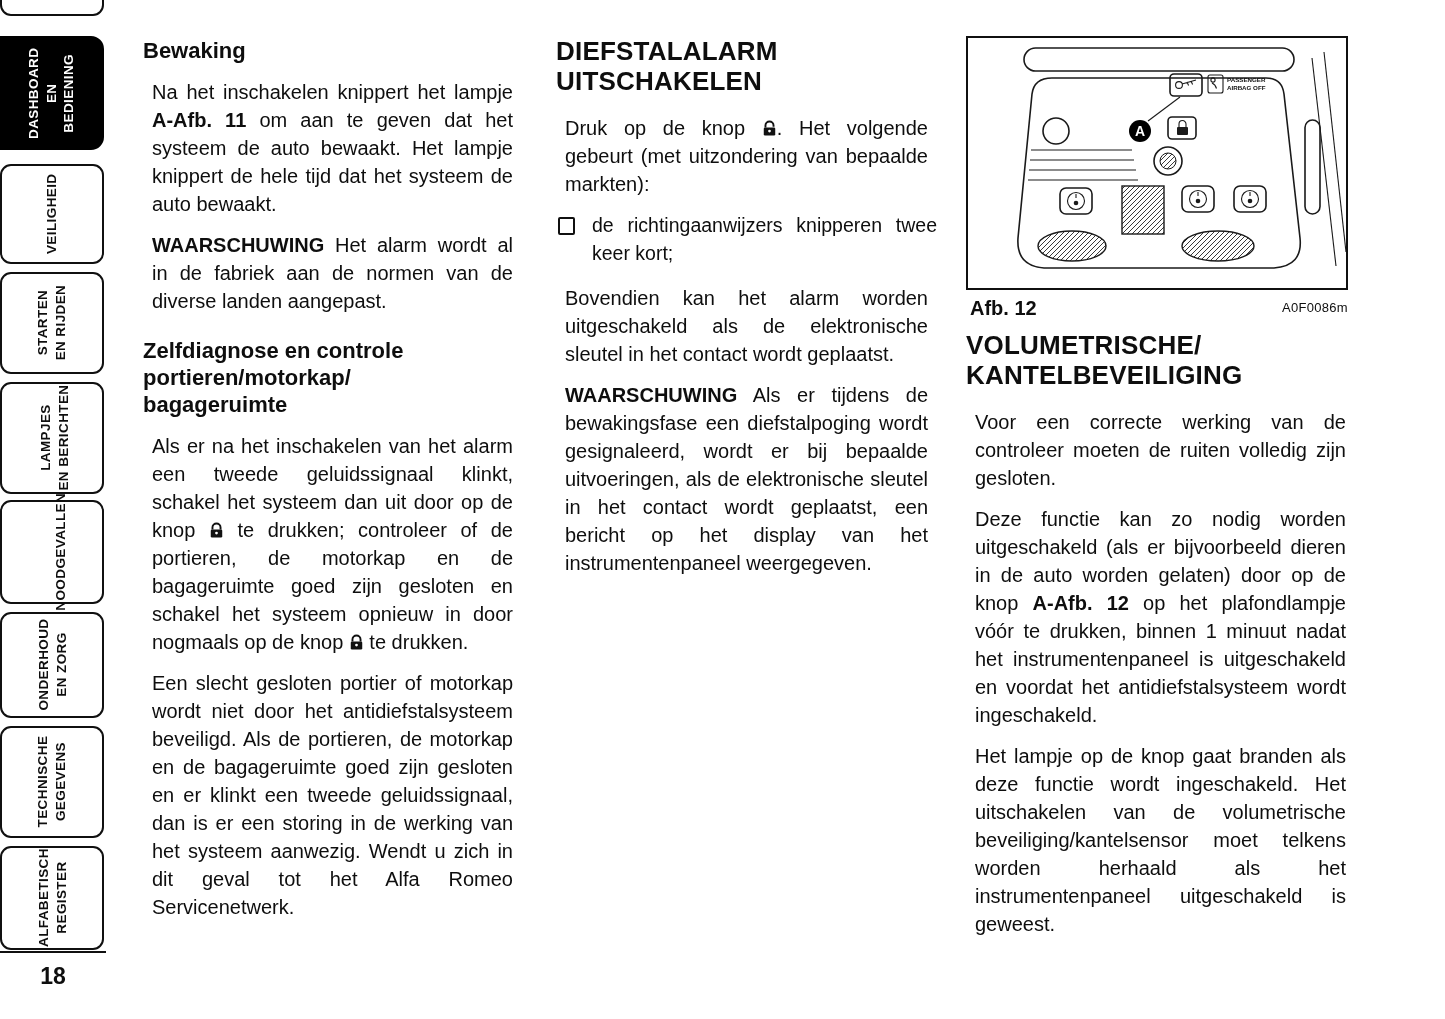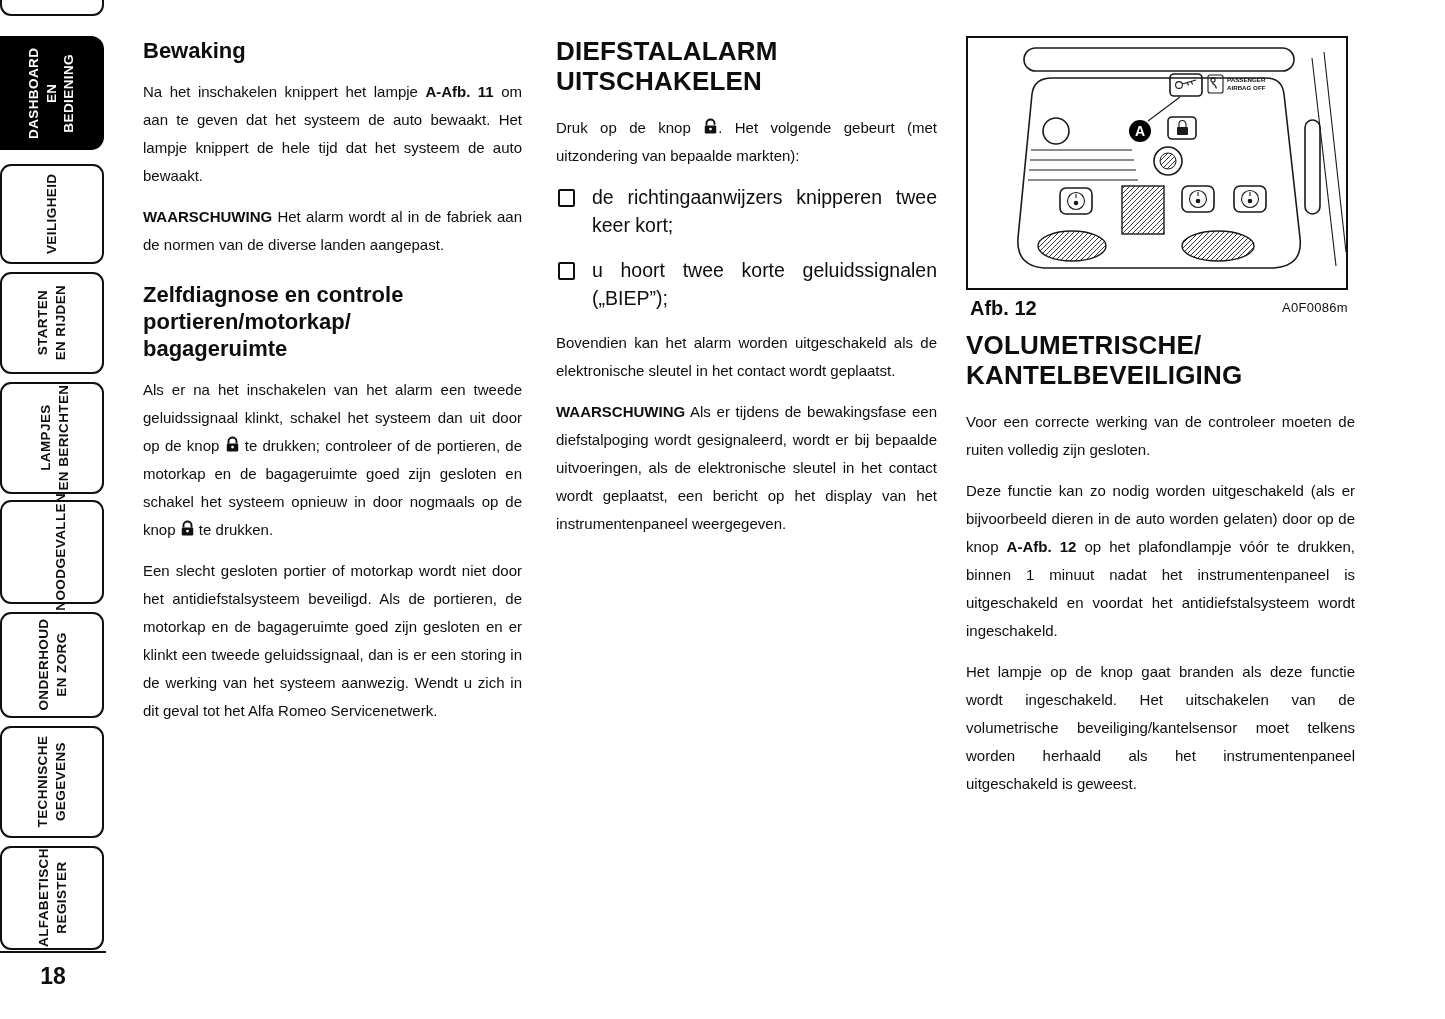--- a/index.html
+++ b/index.html
@@ -24,21 +24,21 @@
   .pagebox{
     position:absolute;left:0;top:951px;width:106px;border-top:2.2px solid #101010;
     text-align:center;padding-top:10px;box-sizing:border-box;
   }
   .pagebox span{font-size:23px;font-weight:bold;}
   
   .col{position:absolute;}
   #col1{left:143px;top:36px;width:379px;}
   #col2{left:556px;top:36px;width:381px;}
   #col3text{left:966px;top:330px;width:389px;}
-  p.body{font-size:15px;line-height:28px;margin:0 0 13px;text-align:justify;}
+  p.body{font-size:20px;line-height:28px;margin:0 9px 13px;text-align:justify;}
   .h-small{font-size:22px;font-weight:bold;margin:2px 0 14px;}
   .h-sub{font-size:22px;font-weight:bold;line-height:27px;margin:22px 0 14px;white-space:pre-line;}
   .h-big{font-size:26px;font-weight:800;line-height:30px;margin:0 0 18px;white-space:pre-line;letter-spacing:.2px;}
   .b{font-weight:bold;}
   
   .bullet{position:relative;padding-left:36px;font-size:19.5px;line-height:28px;margin:0 0 17px;text-align:justify;}
   .bullet .box{position:absolute;left:2px;top:6px;width:13px;height:14px;border:2.4px solid #101010;border-radius:2px;}
   
   .lockwrap{display:inline-block;width:15px;height:17px;vertical-align:-2px;}
   
@@ -123,21 +123,20 @@
   <div class="h-big">DIEFSTALALARM
 UITSCHAKELEN</div>
 
   <p class="body"><span>Druk op de knop </span><span class="lockwrap"><svg viewBox="0 0 14 16" width="15" height="17">
           <path d="M3.2,7 V5.2 a3.8,3.8 0 0 1 7.6,0 V6.4" fill="none" stroke="#111" stroke-width="1.8"></path>
           <rect x="1.6" y="7" width="10.8" height="7.6" rx="1.2" fill="#111"></rect>
           <circle cx="7" cy="10.4" r="1.3" fill="#fff"></circle>
         </svg></span><span>. Het volgende gebeurt (met uitzondering van bepaalde markten):</span></p>
 
   <div class="bullet"><span class="box"></span><span>de richtingaanwijzers knipperen twee keer kort;</span></div>
-  <div class="bullet"><span class="box"></span><span>u hoort twee korte geluidssignalen („BIEP”);</span></div>
 
   <p class="body">Bovendien kan het alarm worden uitgeschakeld als de elektronische sleutel in het contact wordt geplaatst.</p>
 
   <p class="body"><span class="b">WAARSCHUWING</span><span> Als er tijdens de bewakingsfase een diefstalpoging wordt gesignaleerd, wordt er bij bepaalde uitvoeringen, als de elektronische sleutel in het contact wordt geplaatst, een bericht op het display van het instrumentenpaneel weergegeven.</span></p>
 </div>
 
 <div id="figure">
   <svg viewBox="0 0 378 250" width="378" height="250">
     <defs>
       <pattern id="hatch" patternUnits="userSpaceOnUse" width="5" height="5">

